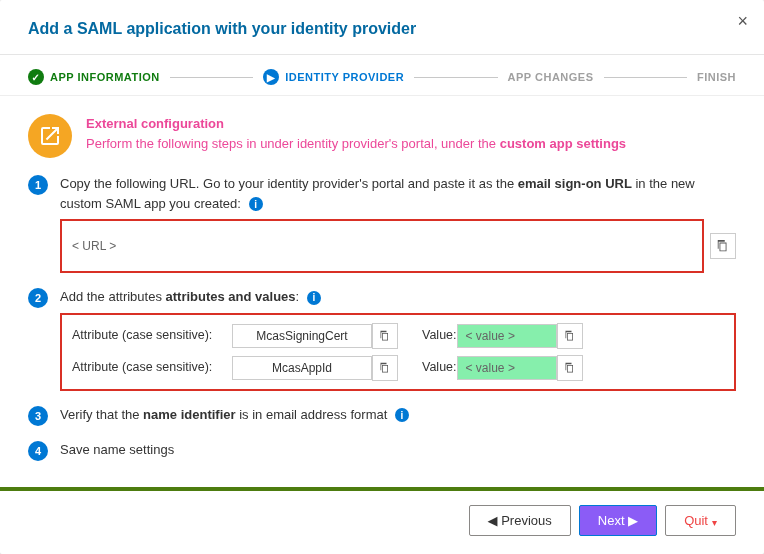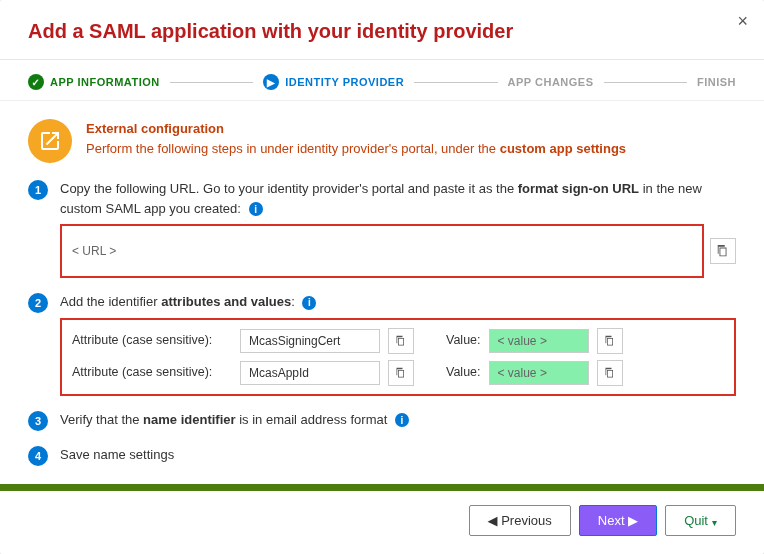--- a/index.html
+++ b/index.html
@@ -26,23 +26,23 @@
       top: 12px;
       right: 16px;
       font-size: 18px;
       cursor: pointer;
       color: #555;
       background: none;
       border: none;
       line-height: 1;
     }
     .dialog-title {
-      font-size: 20px;
+      font-size: 16px;
       font-weight: 600;
-      color: #b91c1c;
+      color: #0369a1;
       padding: 20px 28px 16px 28px;
       border-bottom: 1px solid #e5e5e5;
     }
     
     .wizard-steps {
       display: flex;
       align-items: center;
       padding: 14px 28px 10px 28px;
       border-bottom: 1px solid #eee;
       background: #fff;
@@ -112,21 +112,21 @@
       margin-right: 14px;
       flex-shrink: 0;
     }
     .config-icon svg {
       width: 24px;
       height: 24px;
       fill: #fff;
     }
     .config-text-block {
       font-size: 13px;
-      color: #c2410c;
+      color: #ec4899;
       line-height: 1.5;
     }
     .config-text-block strong {
       font-weight: 700;
     }
     
     .steps-list {
       margin-left: 0;
       display: flex;
       flex-direction: column;
@@ -205,40 +205,40 @@
     }
     
     .attr-table-wrapper {
       border: 2px solid #d93025;
       padding: 8px 10px;
       margin-top: 6px;
     }
     .attr-row {
       display: flex;
       align-items: center;
-      gap: 8px;
       margin-bottom: 6px;
       font-size: 12.5px;
     }
     .attr-row:last-child {
       margin-bottom: 0;
     }
     .attr-label {
       color: #333;
       white-space: nowrap;
       min-width: 160px;
     }
     .attr-input {
       border: 1px solid #ccc;
       padding: 4px 8px;
       font-size: 12px;
       color: #333;
       background: #fff;
       width: 140px;
       outline: none;
+      text-align: center;
     }
     .value-label {
       color: #333;
       margin-left: 24px;
       white-space: nowrap;
     }
     .value-input {
       border: 1px solid #ccc;
       padding: 4px 8px;
       font-size: 12px;
@@ -246,21 +246,21 @@
       background: #86efac;
       width: 100px;
       outline: none;
     }
     
     .dialog-footer {
       display: flex;
       align-items: center;
       justify-content: flex-end;
       padding: 14px 28px 18px 28px;
-      border-top: 7px solid #4d7c0f;
+      border-top: 4px solid #4d7c0f;
       gap: 8px;
     }
     .btn {
       padding: 7px 18px;
       font-size: 13px;
       cursor: pointer;
       border-radius: 2px;
       font-family: inherit;
       font-weight: 400;
     }
@@ -273,21 +273,21 @@
       background: #8b5cf6;
       border: 1px solid #0078d4;
       color: #fff;
       display: flex;
       align-items: center;
       gap: 4px;
     }
     .btn-split {
       background: #fff;
       border: 1px solid #8a8886;
-      color: #15803d;
+      color: #ef4444;
       display: flex;
       align-items: flex-end;
       gap: 4px;
     }
     .btn-chevron {
       font-size: 10px;
     }
   </style>
 </head>
 <body>
@@ -330,37 +330,37 @@
         <strong>External configuration</strong><br>
         <span>Perform the following steps in under identity provider's portal, under the </span><strong>custom app settings</strong>
       </div>
     </div>
 
     <div class="steps-list">
 
       <div class="step-item">
         <div class="step-num">1</div>
         <div class="step-content">
-          <span>Copy the following URL. Go to your identity provider's portal and paste it as the </span><strong>format sign-on URL</strong><span> in the new custom SAML app you created:</span>
+          <span>Copy the following URL. Go to your identity provider's portal and paste it as the </span><strong>email sign-on URL</strong><span> in the new custom SAML app you created:</span>
           <span class="info-icon">i</span>
           <div class="url-field-wrapper">
             <input class="url-field" type="text" readonly="" value="&lt; URL &gt;" style="">
             <button class="copy-btn" title="Copy">
               <svg width="14" height="14" viewBox="0 0 16 16" fill="currentColor">
                 <path d="M4 4h8v10H4V4zm1 1v8h6V5H5zm-3-3h8v1H3v8H2V2h8V1H2v1z"></path>
               </svg>
             </button>
           </div>
         </div>
       </div>
 
       <div class="step-item">
         <div class="step-num">2</div>
         <div class="step-content">
-          <span>Add the identifier </span><strong>attributes and values</strong><span>:</span>
+          <span>Add the attributes </span><strong>attributes and values</strong><span>:</span>
           <span class="info-icon">i</span>
           
           <div class="attr-table-wrapper">
             <div class="attr-row">
               <span class="attr-label">Attribute (case sensitive):</span>
               <input class="attr-input" type="text" readonly="" value="McasSigningCert" style="">
               <button class="copy-btn">
                 <svg width="12" height="12" viewBox="0 0 16 16" fill="currentColor">
                   <path d="M4 4h8v10H4V4zm1 1v8h6V5H5zm-3-3h8v1H3v8H2V2h8V1H2v1z"></path>
                 </svg>

